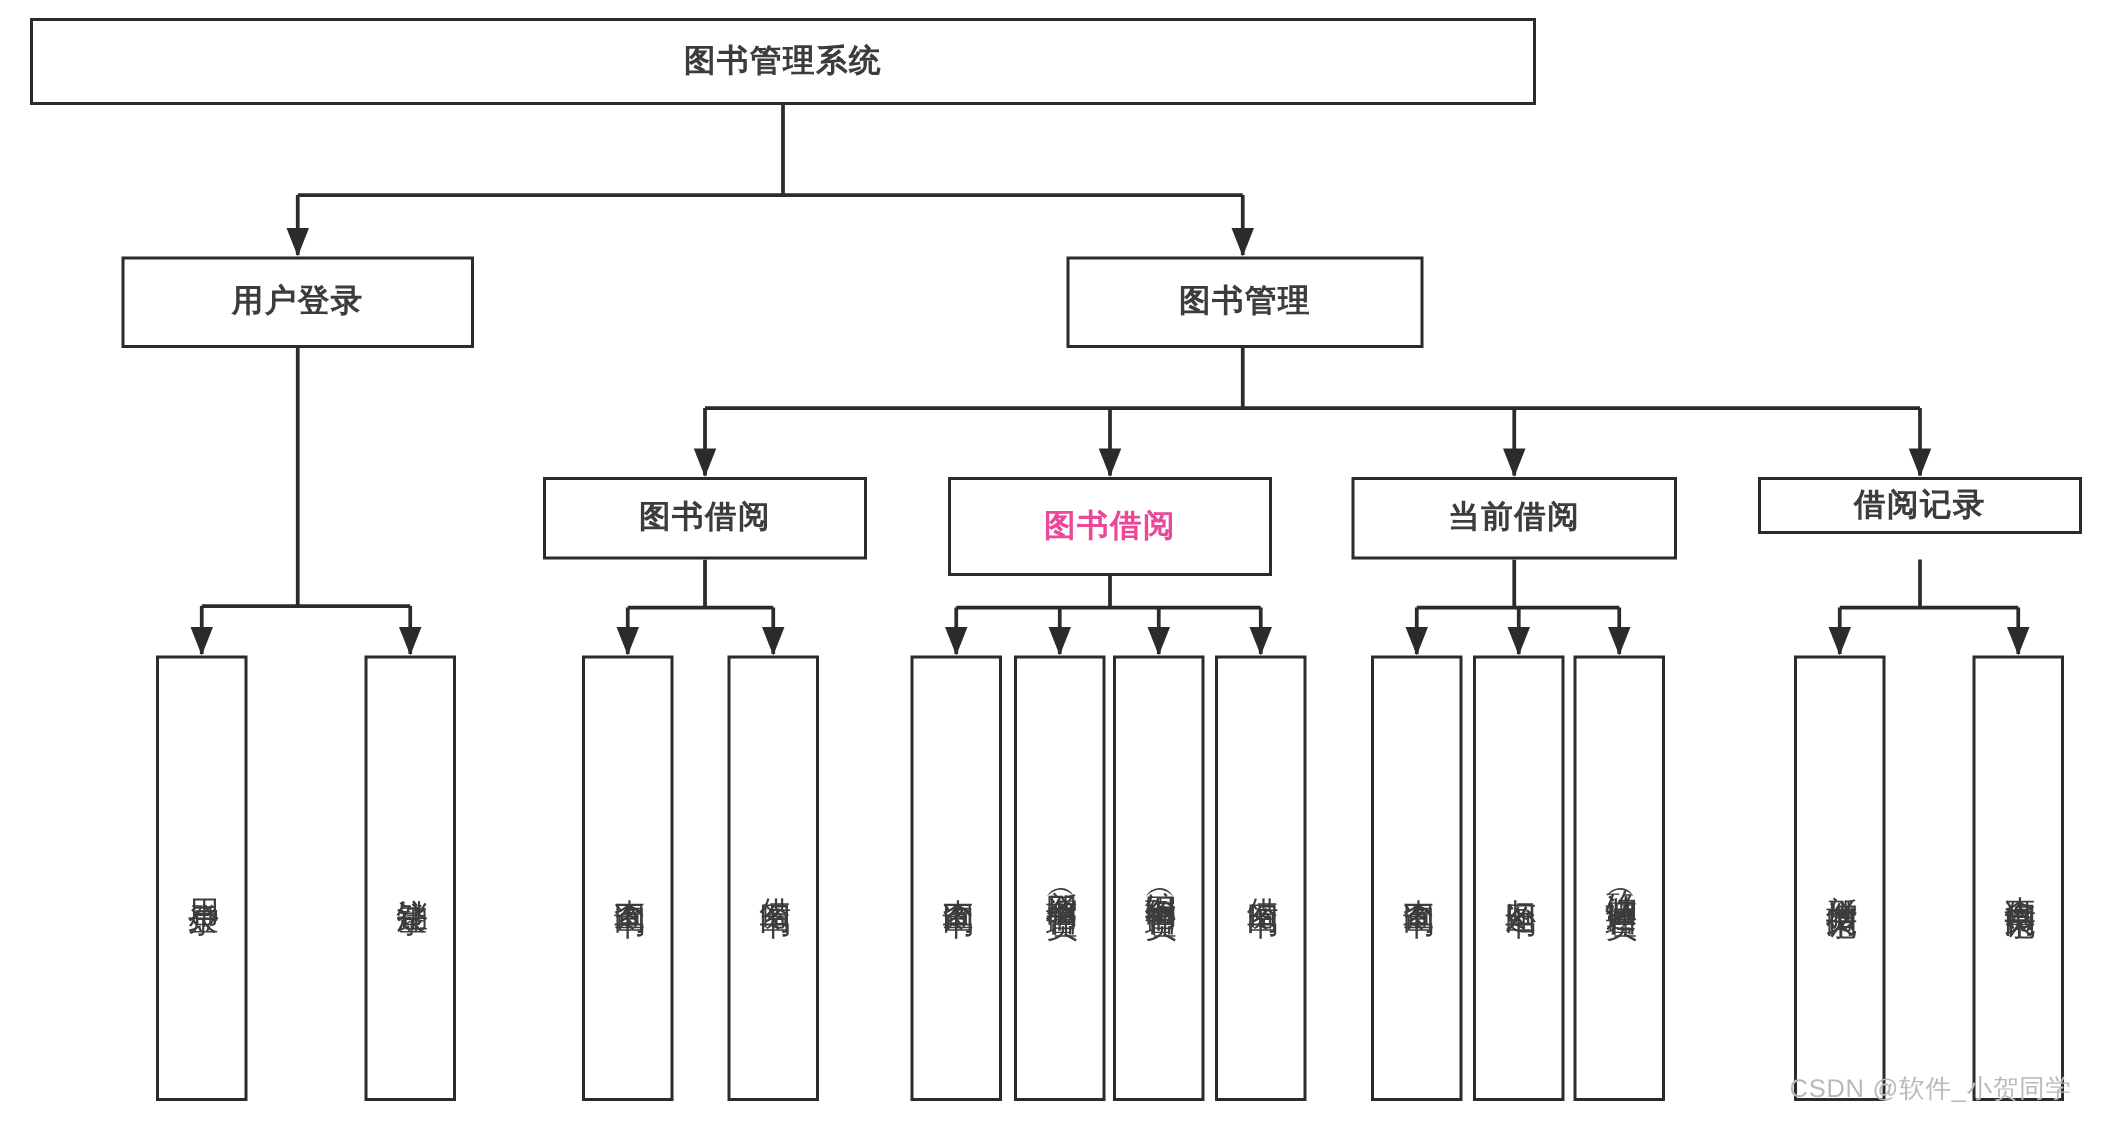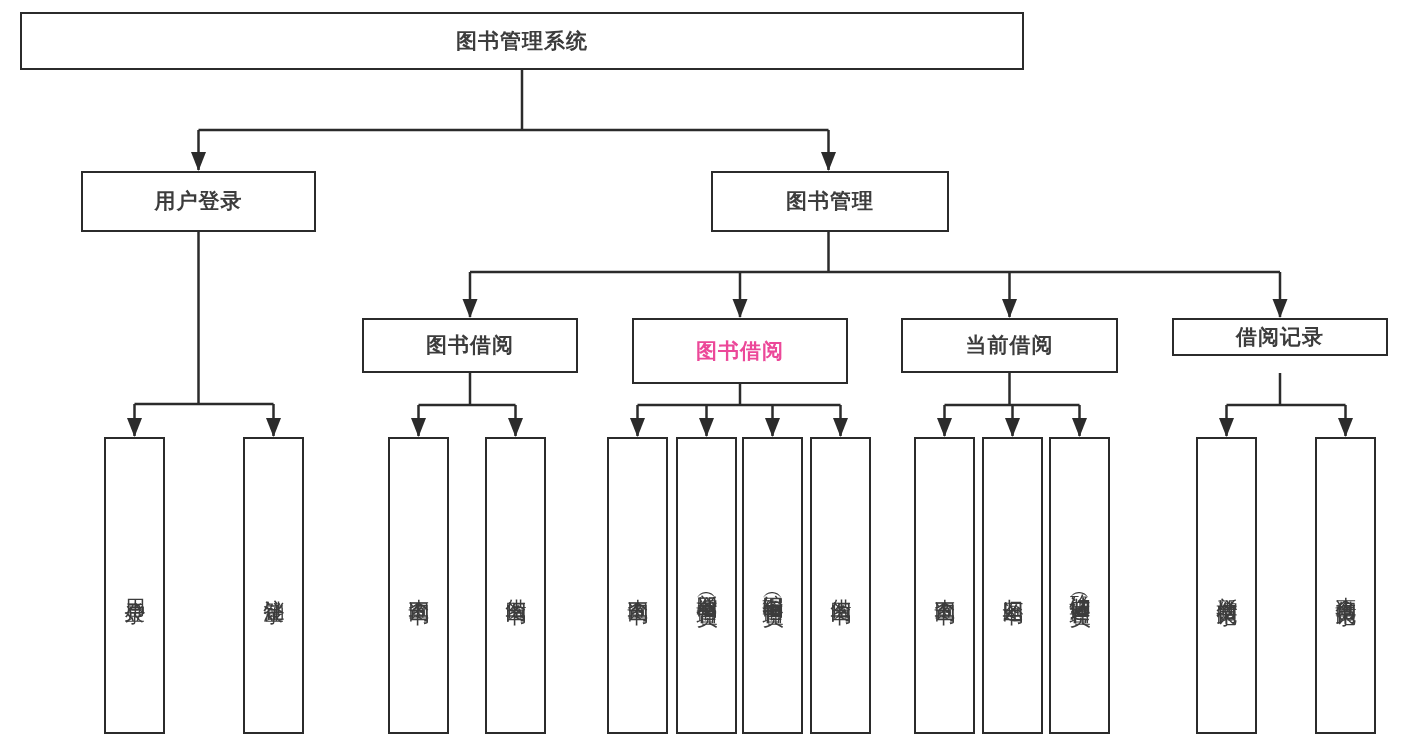--- a/index.html
+++ b/index.html
@@ -184,13 +184,14 @@
       <div class="node vert" style="left: 1049px; top: 437px; width: 61px; height: 297px; border-color: rgb(43, 43, 43); color: rgb(60, 60, 60);">
         <span class="node-label">确认归还（管理员）</span>
       </div>
       <div class="node vert" style="left: 1196px; top: 437px; width: 61px; height: 297px; border-color: rgb(43, 43, 43); color: rgb(60, 60, 60);">
         <span class="node-label">新增借阅记录</span>
       </div>
       <div class="node vert" style="left: 1315px; top: 437px; width: 61px; height: 297px; border-color: rgb(43, 43, 43); color: rgb(60, 60, 60);">
         <span class="node-label">查询借阅记录</span>
       </div>
     </div>
+  <div id="watermark">CSDN @软件_小贺同学</div>
 </div>
 
 </body></html>

